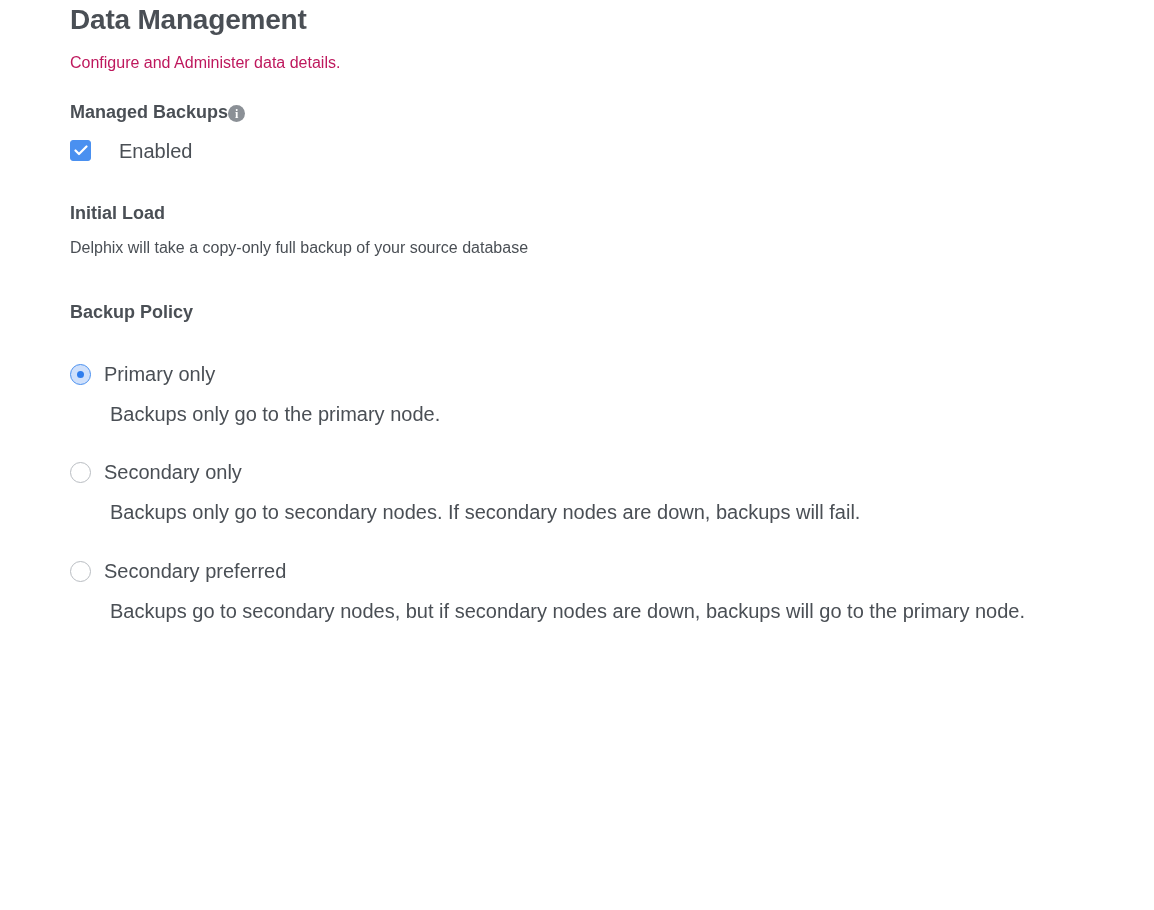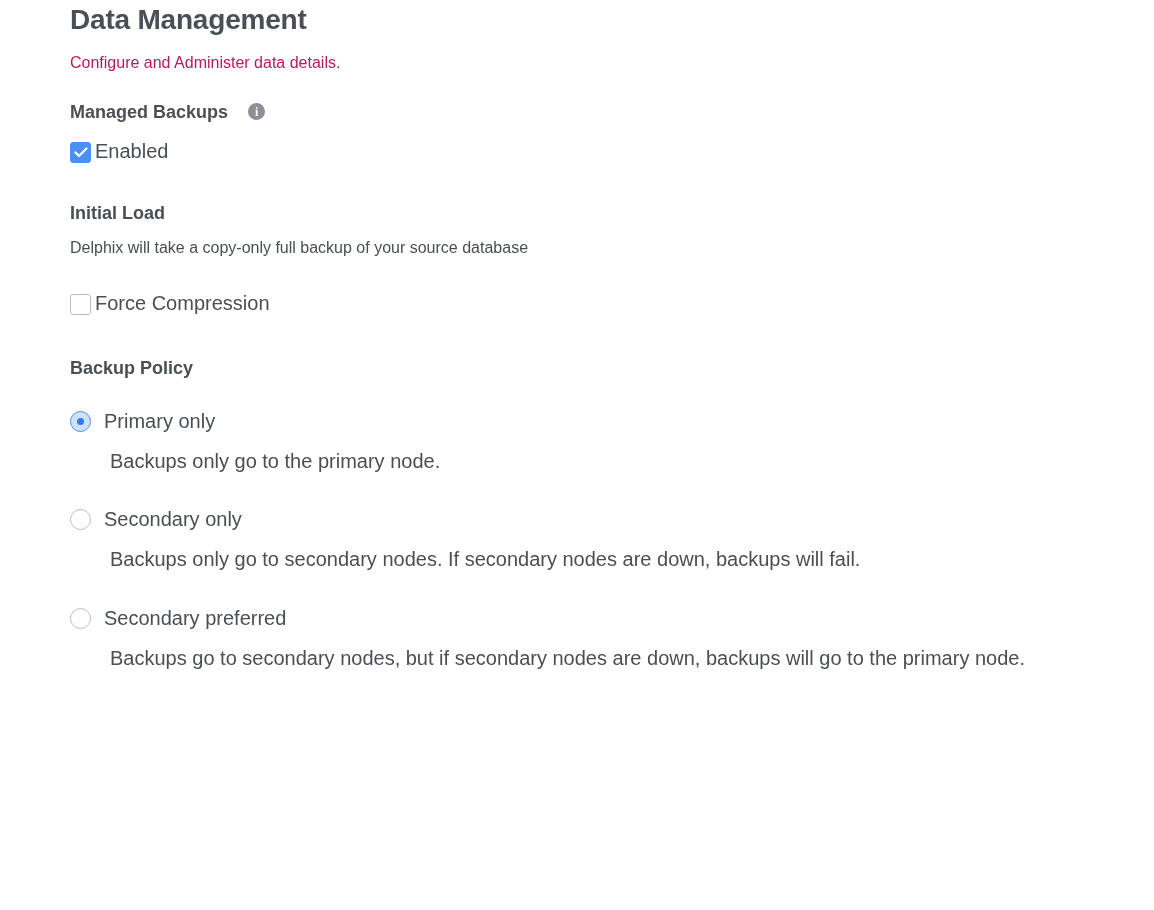--- a/index.html
+++ b/index.html
@@ -32,22 +32,22 @@
     color: #be185d;
     margin: 0;
     padding-top: 18px;
     font-weight: normal;
   }
   .section-heading {
     font-size: 18px;
     font-weight: bold;
     color: #4a4f55;
     display: flex;
-    align-items: flex-start;
-    gap: 20px;
+    align-items: center;
+    gap: 0;
   }
   .managed-backups-heading { padding-top: 30px; }
   .initial-load-heading { padding-top: 40px; }
   .backup-policy-heading { padding-top: 43px; }
 
   .info-icon {
     display: inline-flex;
     align-items: center;
     justify-content: center;
     width: 17px;
@@ -59,22 +59,22 @@
     font-weight: bold;
     font-family: "Liberation Serif", serif;
     line-height: 1;
     cursor: pointer;
     position: relative;
     top: 1px;
   }
 
   .checkbox-row {
     display: flex;
-    align-items: flex-end;
-    gap: 4px;
+    align-items: flex-start;
+    gap: 28px;
   }
   .enabled-row { padding-top: 17px; }
   .force-compression-row { padding-top: 33px; }
 
   .checkbox {
     width: 21px;
     height: 21px;
     border-radius: 3px;
     box-sizing: border-box;
     flex: 0 0 auto;
@@ -99,21 +99,21 @@
   }
 
   .desc-text {
     font-size: 16px;
     color: #4a4f55;
     padding-top: 14px;
     line-height: 1.3;
   }
 
   .radio-group { padding-top: 31px; }
-  .radio-item { margin-bottom: 12px; }
+  .radio-item { margin-bottom: 12px; margin-top: 9px; }
   .radio-row {
     display: flex;
     align-items: center;
     gap: 13px;
   }
   .radio {
     width: 21px;
     height: 21px;
     border-radius: 50%;
     box-sizing: border-box;
@@ -172,24 +172,20 @@
     </span>
     <span class="checkbox-label">Enabled</span>
   </div>
 
   <div class="section-heading initial-load-heading">
     <span>Initial Load</span>
   </div>
 
   <div class="desc-text">Delphix will take a copy-only full backup of your source database</div>
 
-  <div class="checkbox-row force-compression-row">
-    <span class="checkbox unchecked"></span>
-    <span class="checkbox-label">Force Compression</span>
-  </div>
 
   <div class="section-heading backup-policy-heading">
     <span>Backup Policy</span>
   </div>
 
   <div class="radio-group">
 
     <div class="radio-item">
       <div class="radio-row">
         <span class="radio selected">

